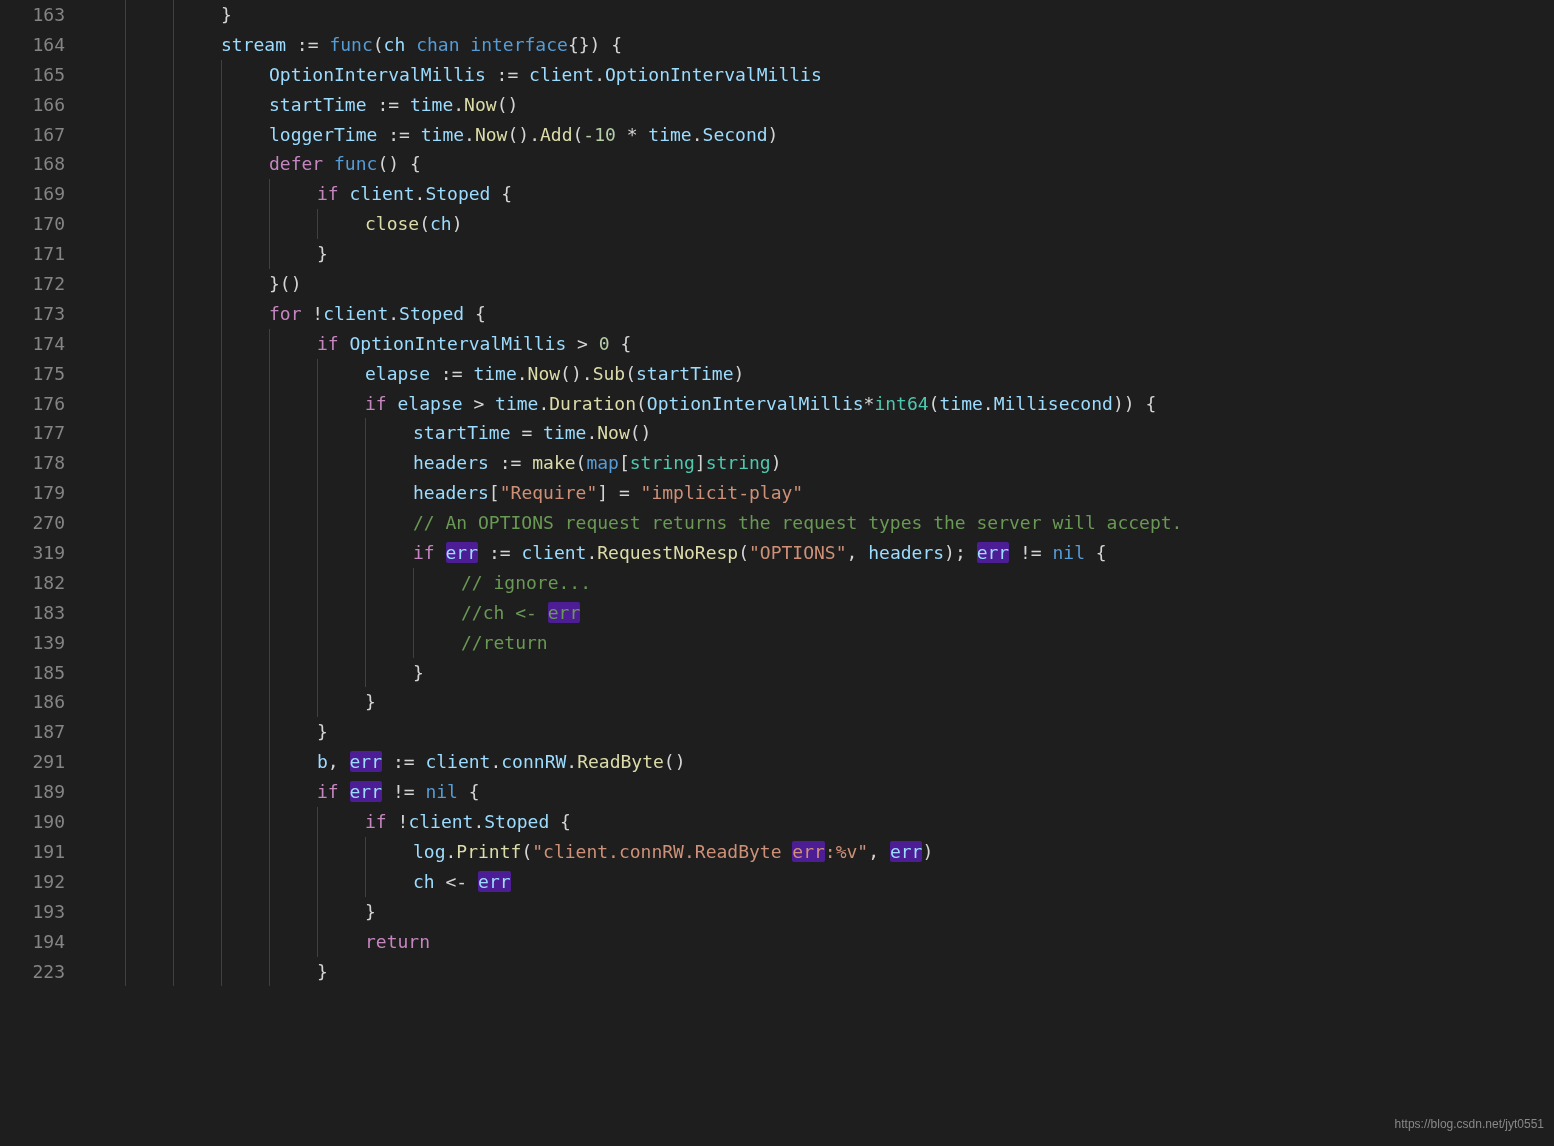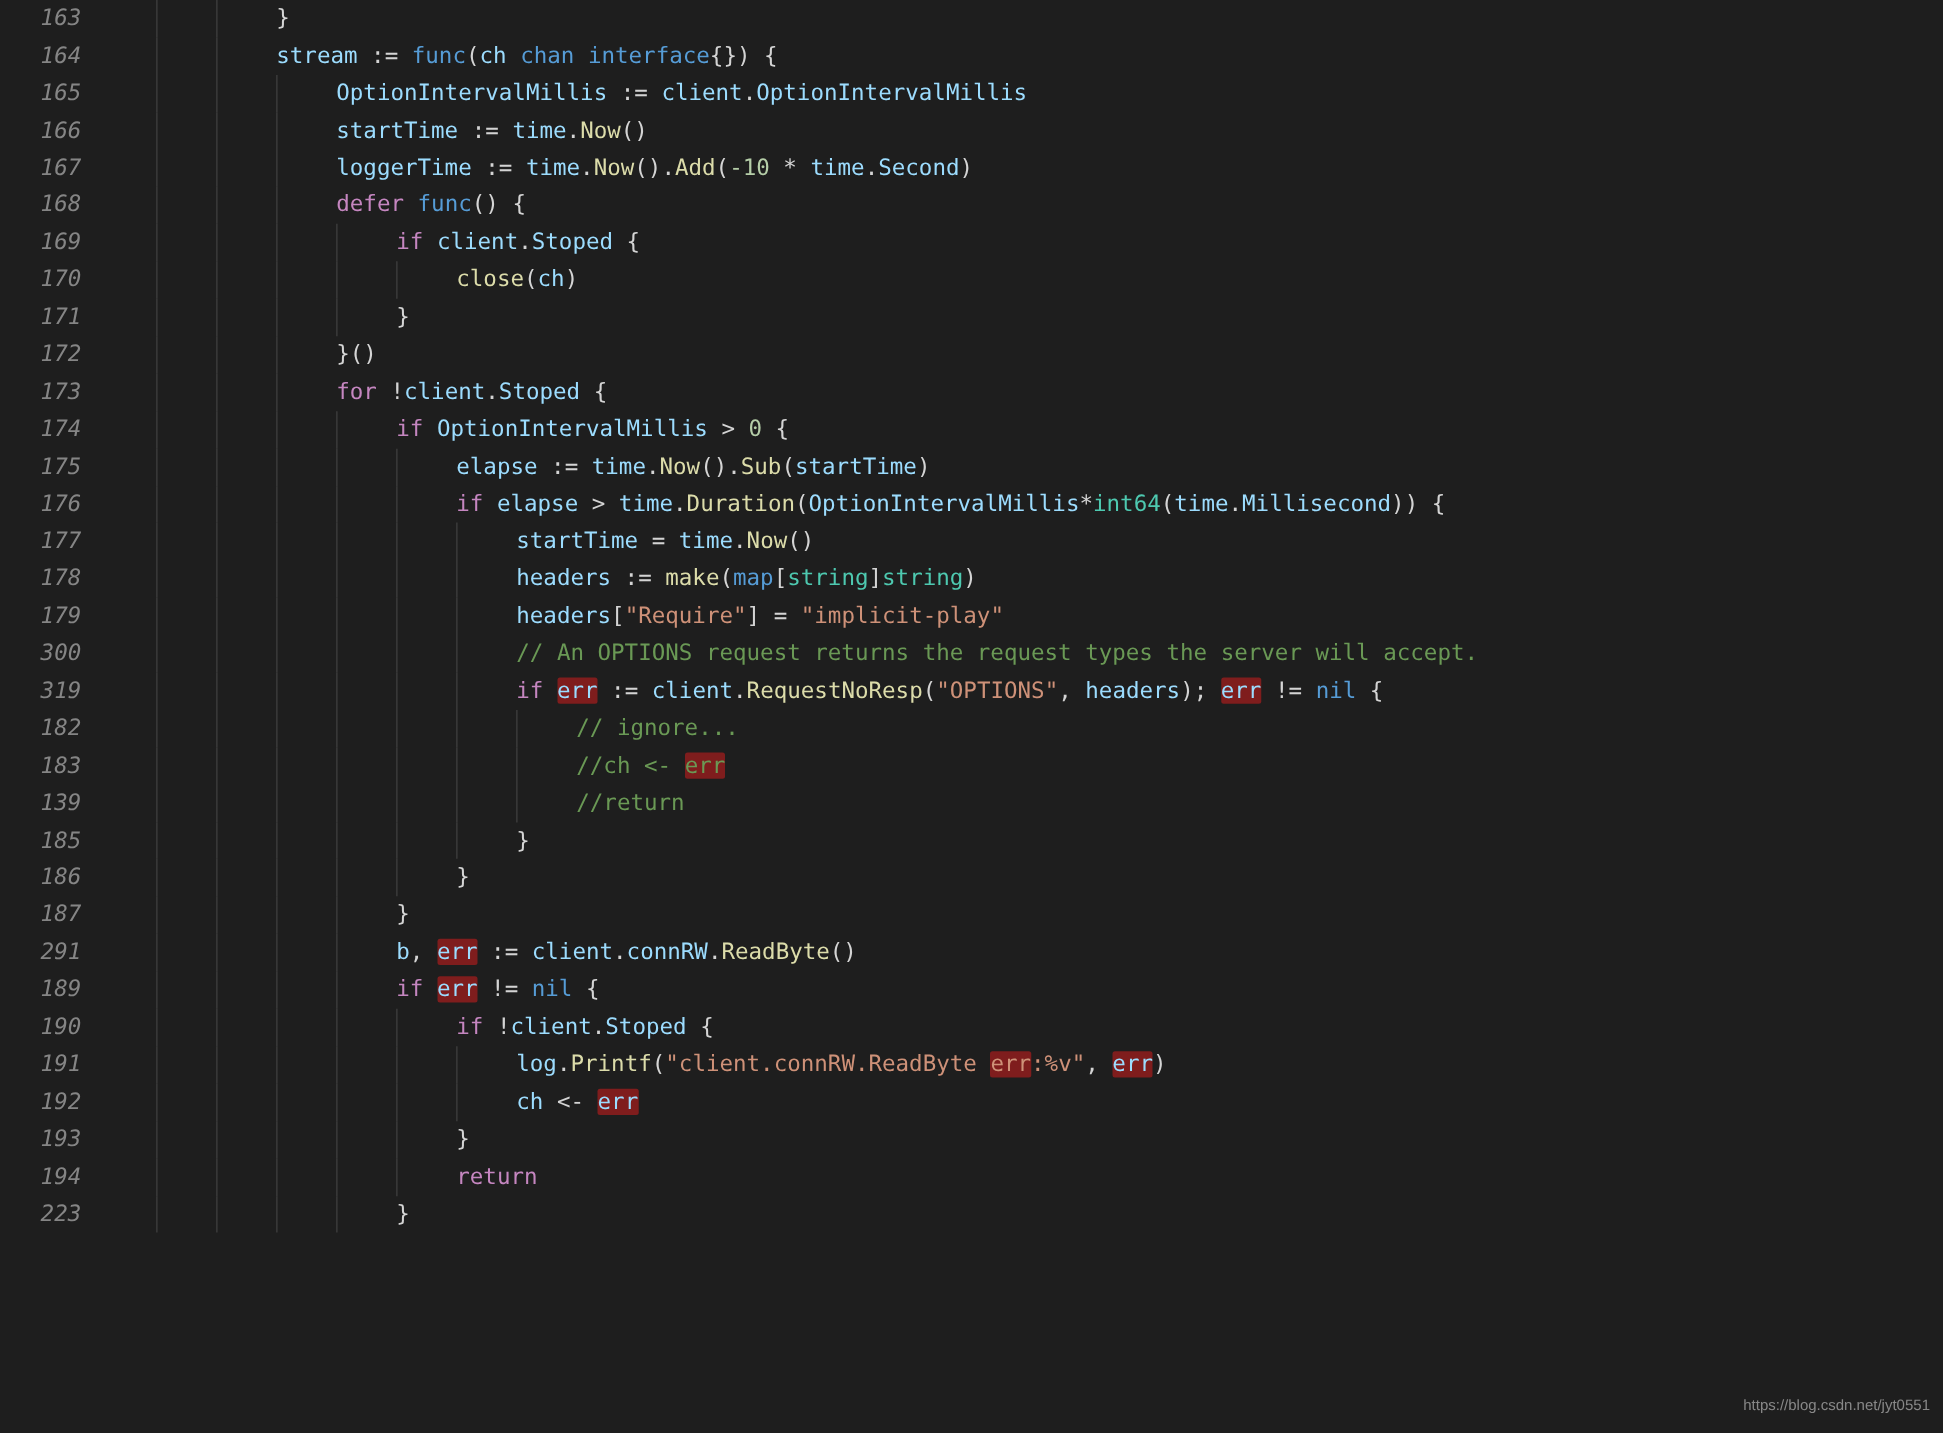--- a/index.html
+++ b/index.html
@@ -20,21 +20,20 @@
 .gutter {
   width: 85px;
   text-align: right;
   padding-right: 20px;
   color: #858585;
   user-select: none;
   flex-shrink: 0;
 }
 .gutter .ln {
   height: 29.9px;
-  font-style: italic;
 }
 .code-area {
   flex: 1;
   position: relative;
   white-space: pre;
 }
 .line {
   height: 29.9px;
   position: relative;
 }
@@ -51,21 +50,21 @@
 .tok-func { color: #dcdcaa; }
 .tok-type { color: #4ec9b0; }
 .tok-str { color: #ce9178; }
 .tok-num { color: #b5cea8; }
 .tok-comment { color: #6a9955; }
 .tok-op { color: #d4d4d4; }
 .tok-const { color: #569cd6; }
 .tok-builtin { color: #569cd6; }
 .tok-punct { color: #d4d4d4; }
 .hl {
-  background: #7f1d1d;
+  background: #4c1d95;
   border-radius: 2px;
   margin-top: 12px;
 }
 .watermark {
   position: absolute;
   bottom: 6px;
   right: 10px;
   color: #888;
   font-size: 12px;
   font-family: Arial, sans-serif;
@@ -86,21 +85,21 @@
       <div class="ln">170</div>
       <div class="ln">171</div>
       <div class="ln">172</div>
       <div class="ln">173</div>
       <div class="ln">174</div>
       <div class="ln">175</div>
       <div class="ln">176</div>
       <div class="ln">177</div>
       <div class="ln">178</div>
       <div class="ln">179</div>
-      <div class="ln">300</div>
+      <div class="ln">270</div>
       <div class="ln">319</div>
       <div class="ln">182</div>
       <div class="ln">183</div>
       <div class="ln">139</div>
       <div class="ln">185</div>
       <div class="ln">186</div>
       <div class="ln">187</div>
       <div class="ln">291</div>
       <div class="ln">189</div>
       <div class="ln">190</div>

